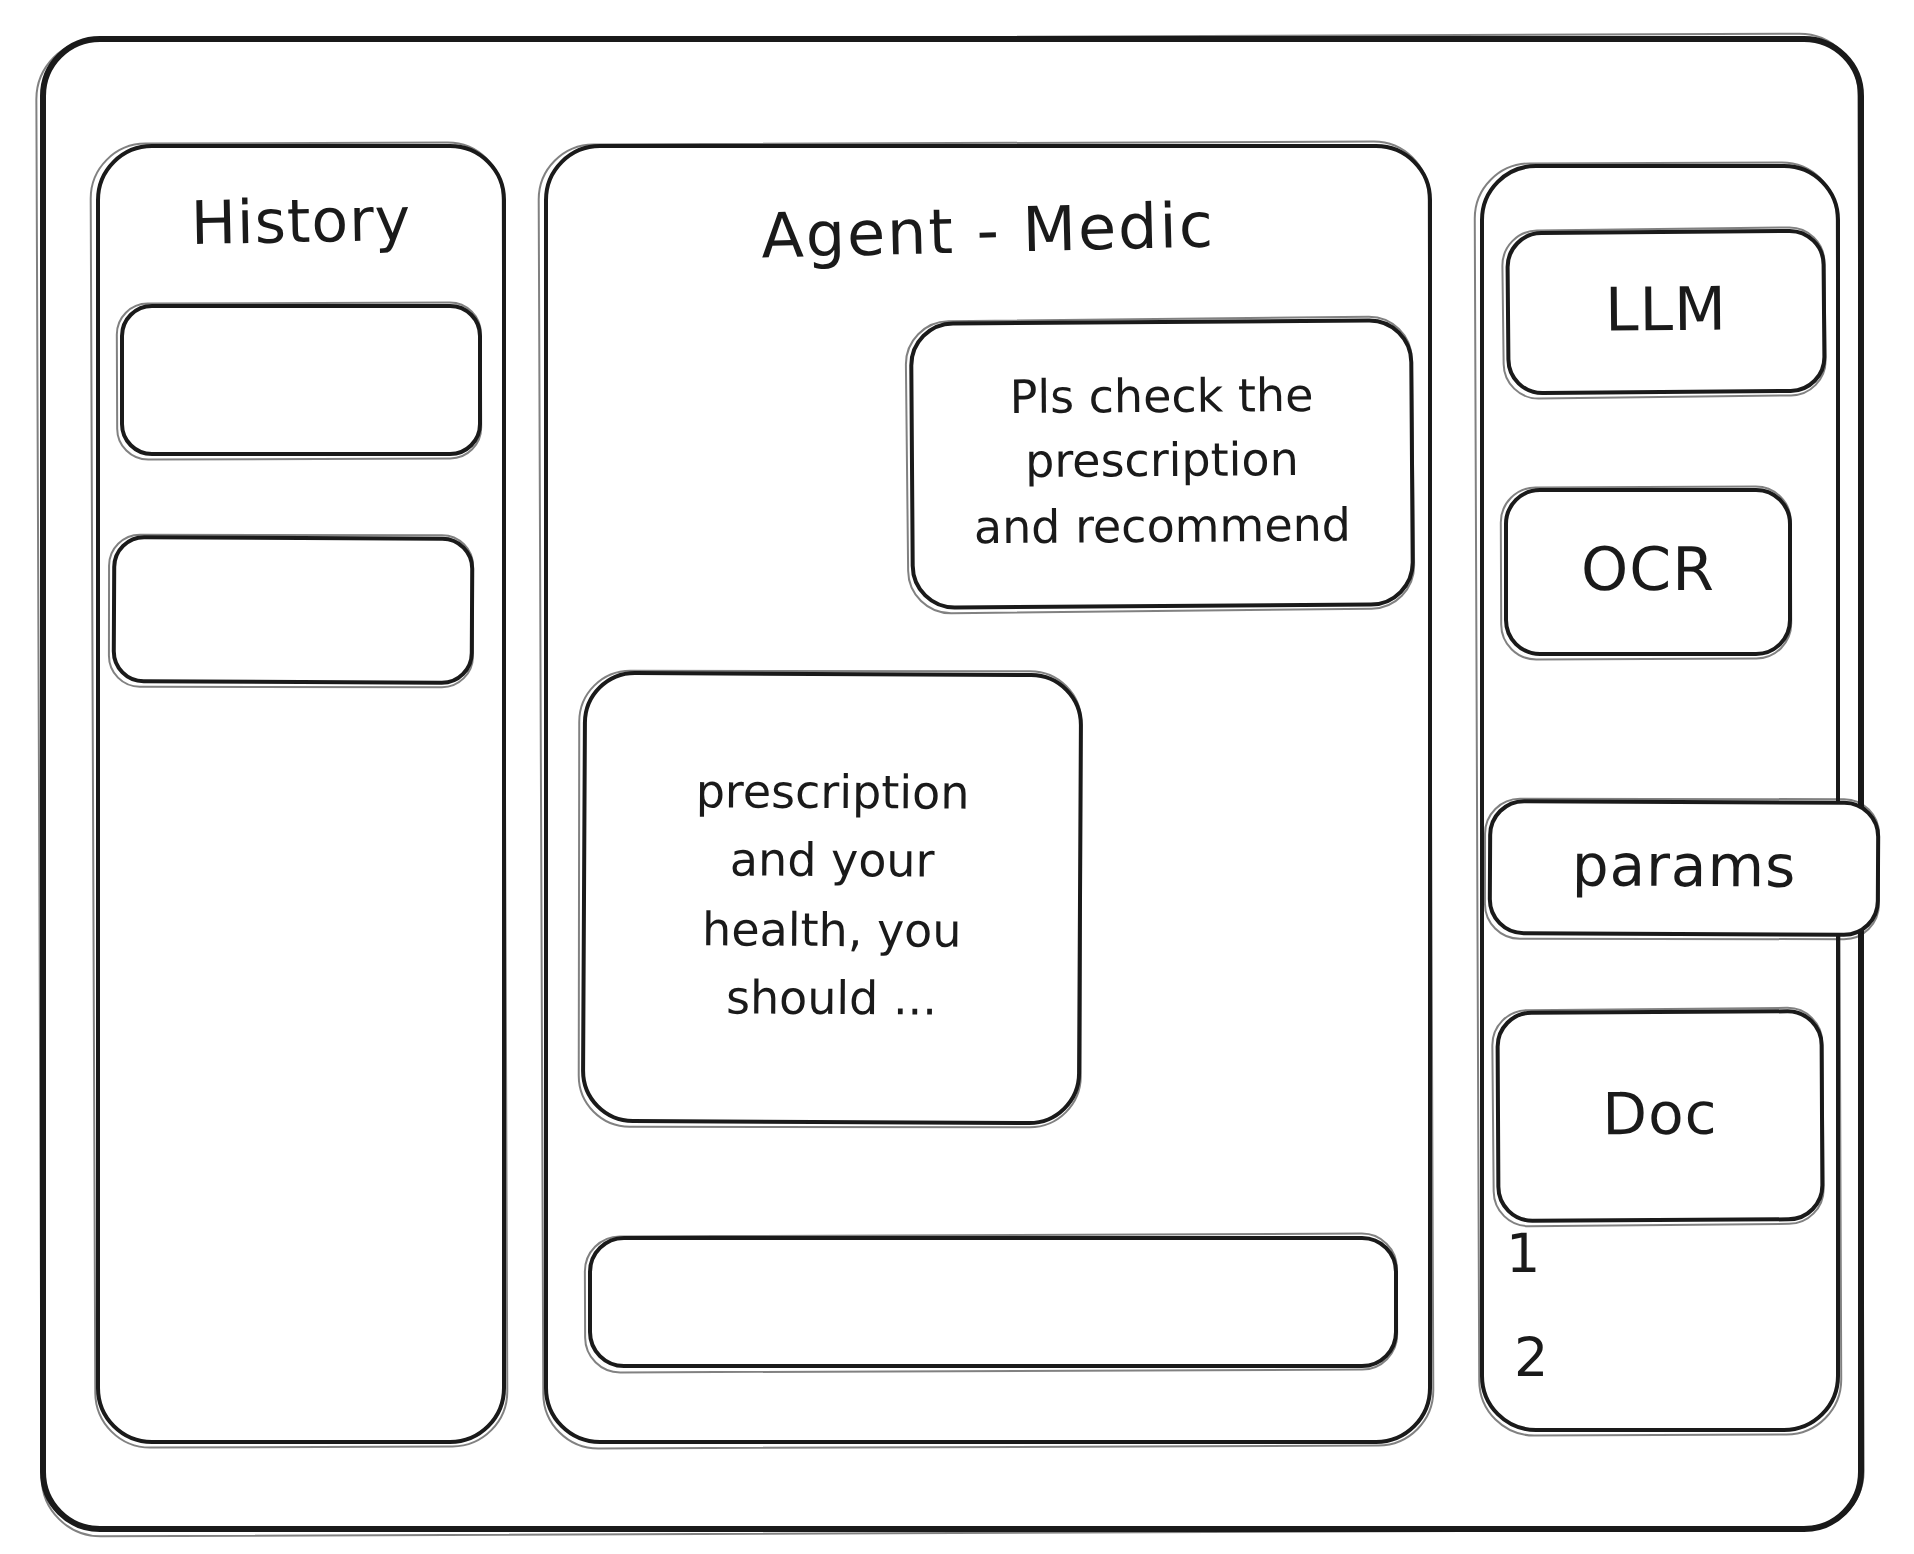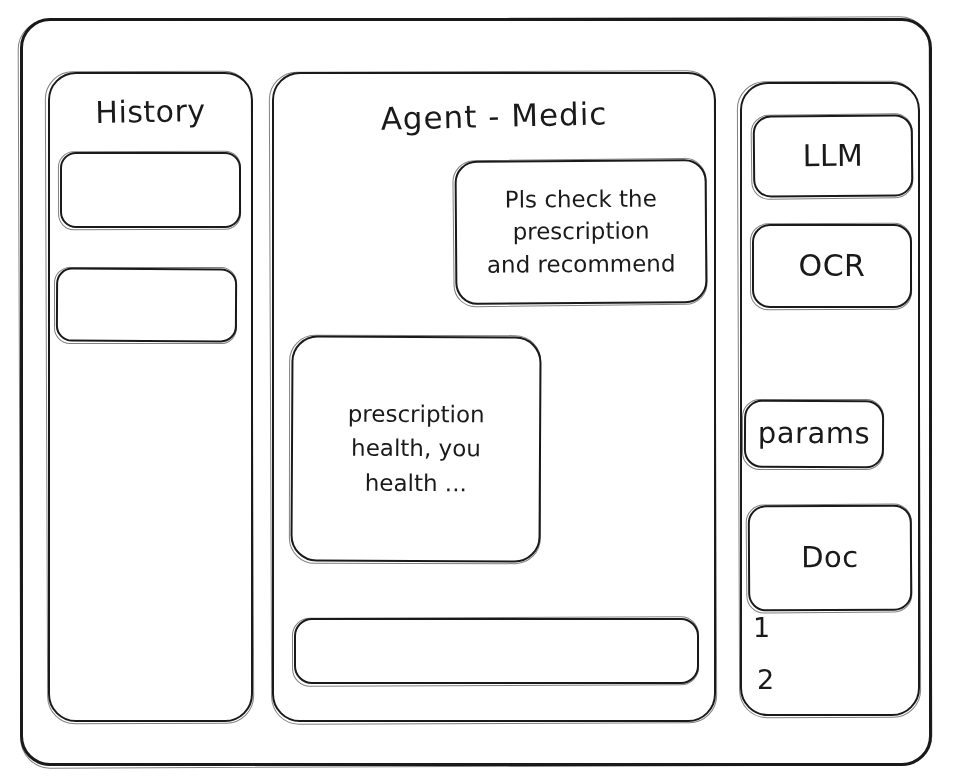--- a/index.html
+++ b/index.html
@@ -176,28 +176,28 @@
   }
   #tool-llm {
     left: 753px;
     top: 115px;
     width: 160px;
     height: 82px;
     transform: rotate(-.5deg);
   }
   #tool-ocr {
     left: 752px;
-    top: 224px;
-    width: 160px;
+    top: 244px;
+    width: 144px;
     height: 84px;
   }
   #tool-params {
     left: 744px;
     top: 400px;
-    width: 140px;
+    width: 196px;
     height: 68px;
     font-size: 29px;
     transform: rotate(.3deg);
   }
   #tool-docsource {
     left: 748px;
     top: 505px;
     width: 164px;
     height: 106px;
     flex-direction: column;
@@ -236,22 +236,23 @@
   <div class="bubble-text">
     <span>Pls check the</span>
     <span>prescription</span>
     <span>and recommend</span>
   </div>
 </div>
 
 <div class="sketch-bubble" id="agent-bubble">
   <div class="bubble-text">
     <span>prescription</span>
+    <span>and your</span>
     <span>health, you</span>
-    <span>health ...</span>
+    <span>should ...</span>
   </div>
 </div>
 
 <div class="sketch-box" id="composer-input">
   
 </div>
 
 <div class="sketch-panel" id="tools-panel"></div>
 
 <div class="sketch-tile tool-tile" id="tool-llm">LLM</div>

